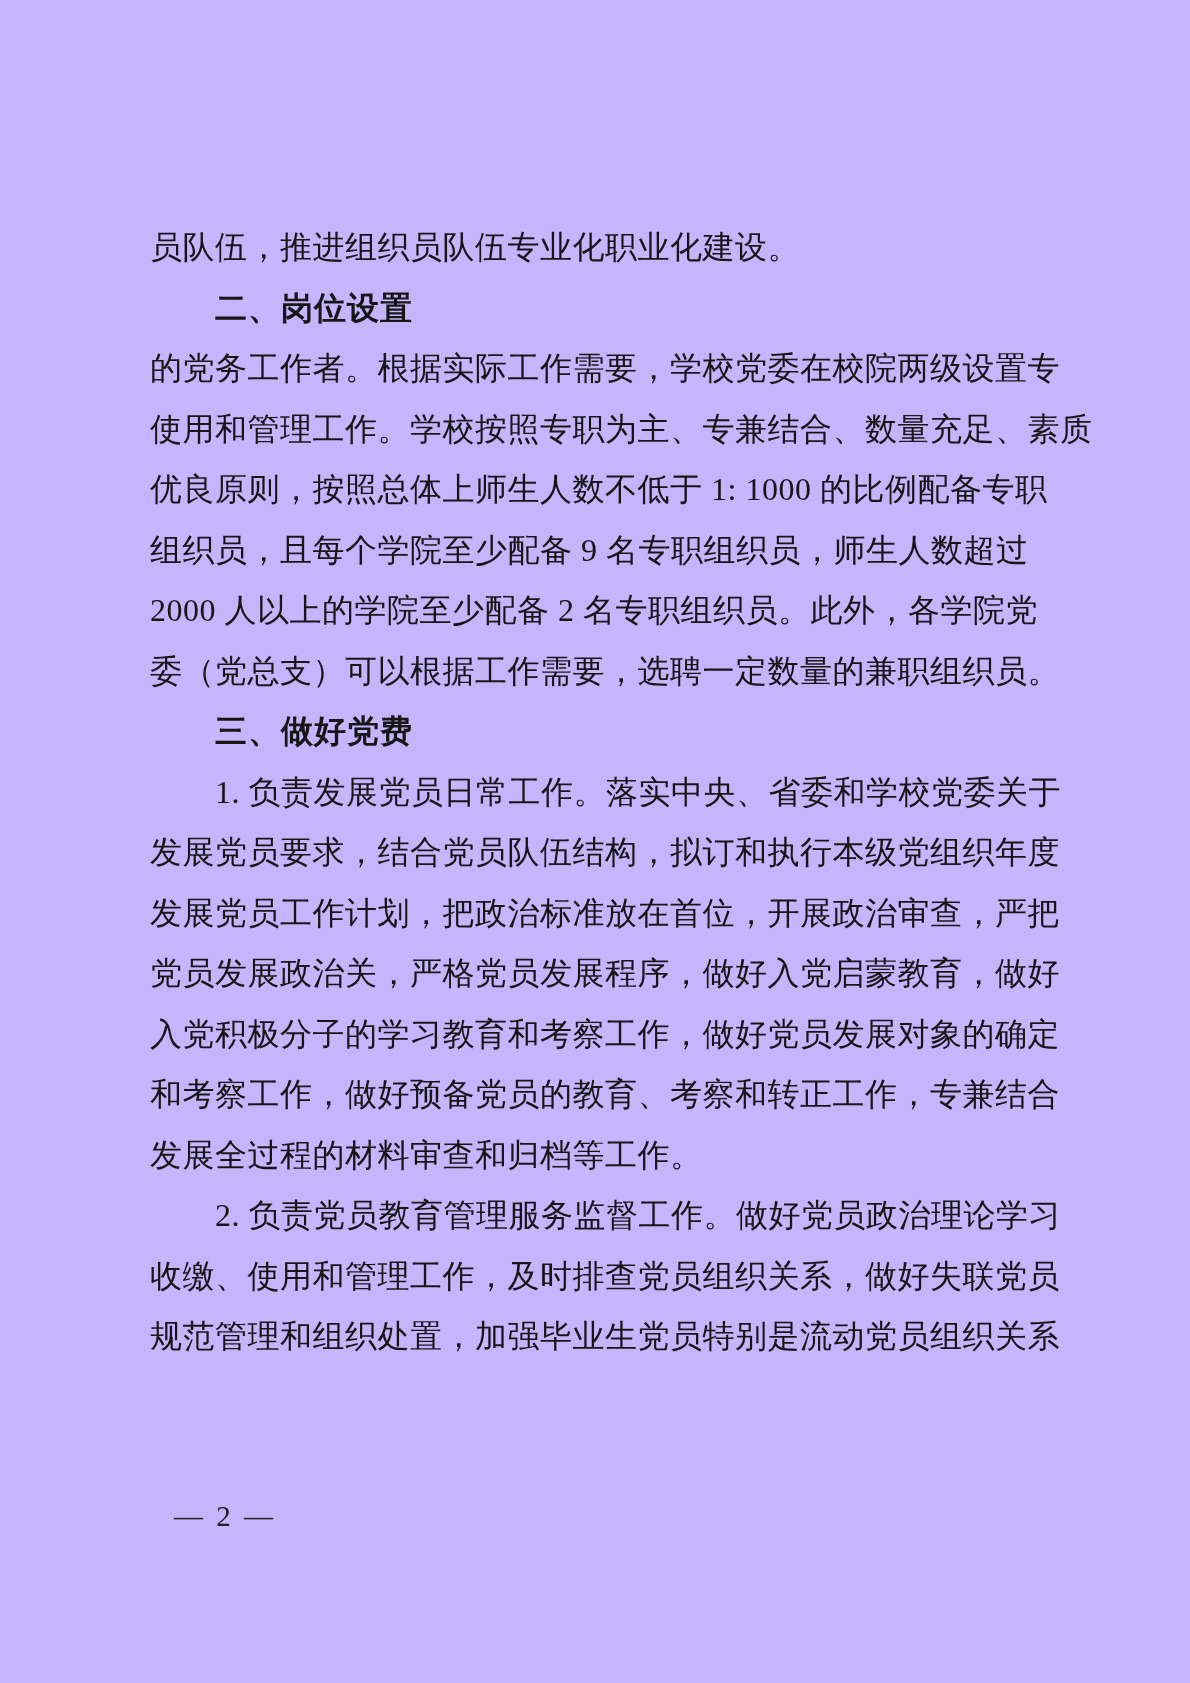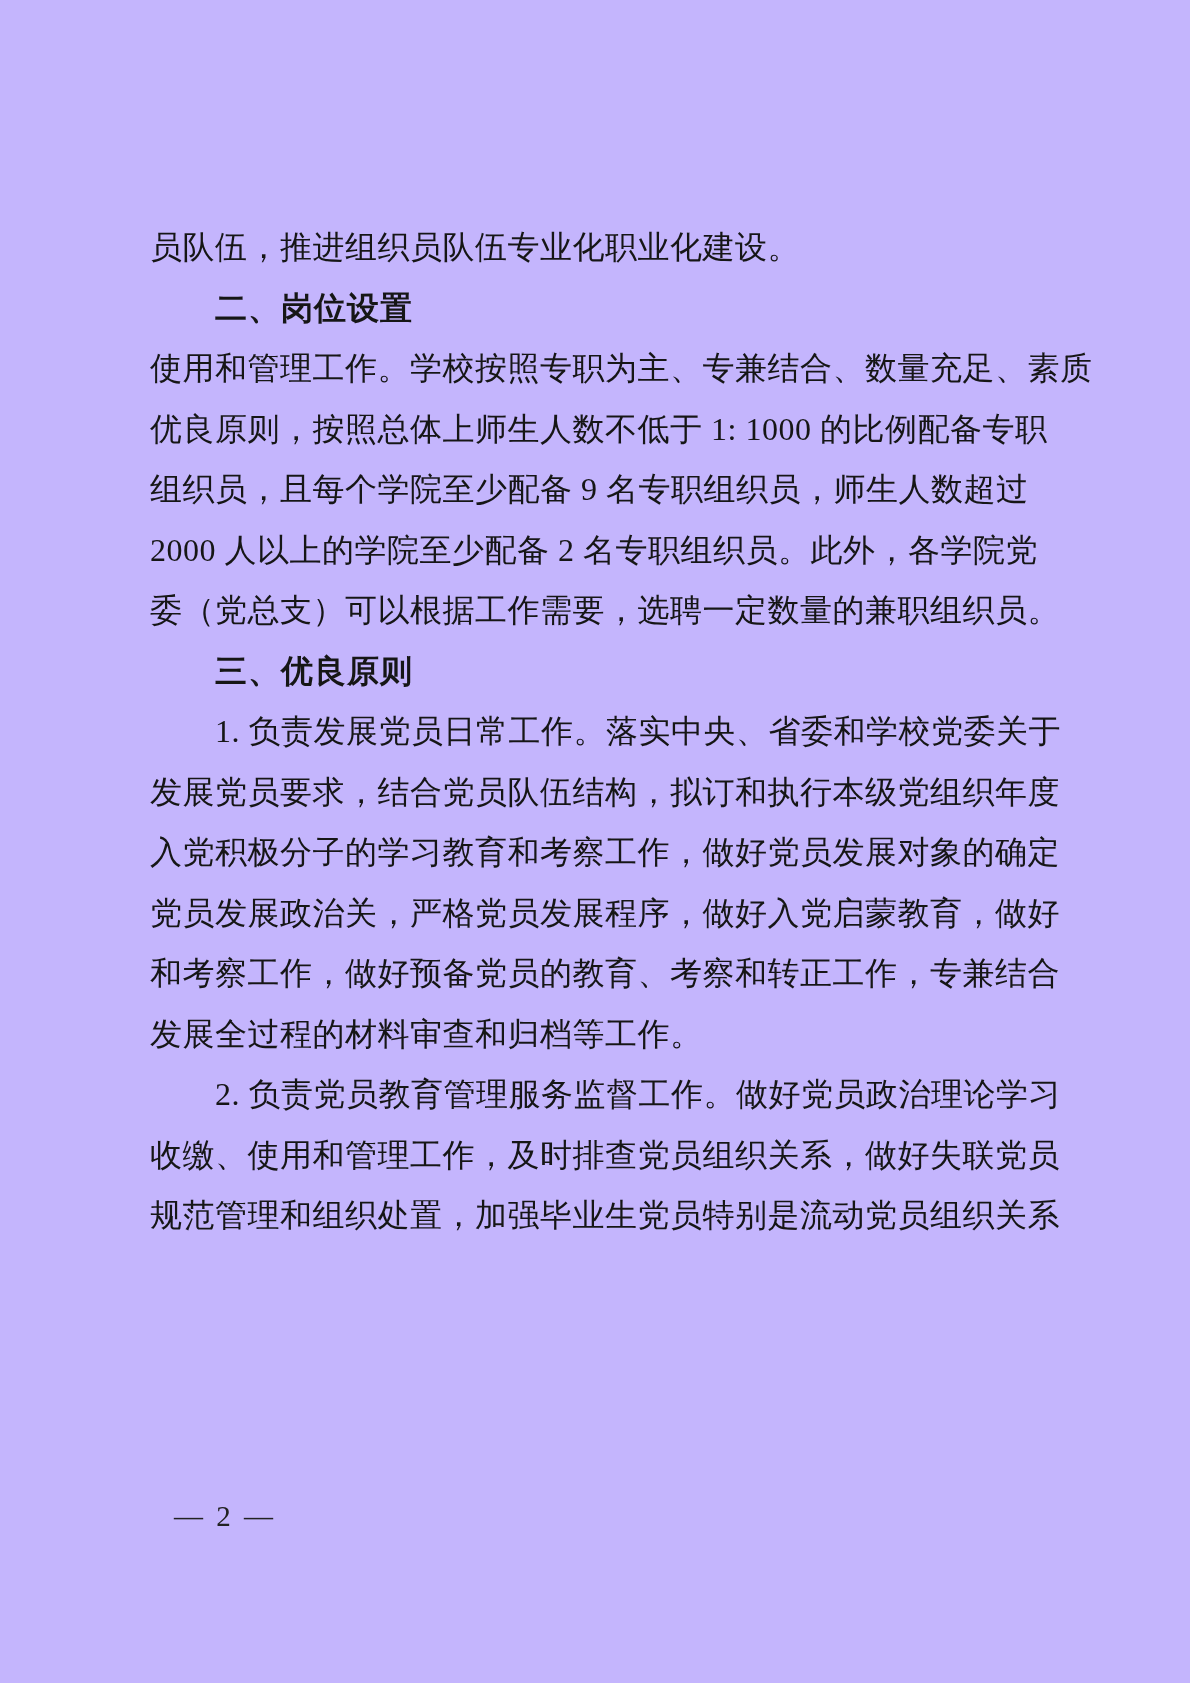--- a/index.html
+++ b/index.html
@@ -52,30 +52,32 @@
     white-space: nowrap;
   }
 </style>
 </head>
 <body>
 
 <div class="page">
   <div class="text-block">
       <div class="line body">员队伍，推进组织员队伍专业化职业化建设。</div>
       <div class="line heading indent">二、岗位设置</div>
+      <div class="line body">的党务工作者。根据实际工作需要，学校党委在校院两级设置专</div>
       <div class="line body">使用和管理工作。学校按照专职为主、专兼结合、数量充足、素质</div>
       <div class="line body">优良原则，按照总体上师生人数不低于 1: 1000 的比例配备专职</div>
       <div class="line body">组织员，且每个学院至少配备 9 名专职组织员，师生人数超过</div>
       <div class="line body">2000 人以上的学院至少配备 2 名专职组织员。此外，各学院党</div>
       <div class="line body">委（党总支）可以根据工作需要，选聘一定数量的兼职组织员。</div>
-      <div class="line heading indent">三、优良原则</div>
+      <div class="line heading indent">三、做好党费</div>
       <div class="line body indent">1. 负责发展党员日常工作。落实中央、省委和学校党委关于</div>
       <div class="line body">发展党员要求，结合党员队伍结构，拟订和执行本级党组织年度</div>
+      <div class="line body">发展党员工作计划，把政治标准放在首位，开展政治审查，严把</div>
+      <div class="line body">党员发展政治关，严格党员发展程序，做好入党启蒙教育，做好</div>
       <div class="line body">入党积极分子的学习教育和考察工作，做好党员发展对象的确定</div>
-      <div class="line body">党员发展政治关，严格党员发展程序，做好入党启蒙教育，做好</div>
       <div class="line body">和考察工作，做好预备党员的教育、考察和转正工作，专兼结合</div>
       <div class="line body">发展全过程的材料审查和归档等工作。</div>
       <div class="line body indent">2. 负责党员教育管理服务监督工作。做好党员政治理论学习</div>
       <div class="line body">收缴、使用和管理工作，及时排查党员组织关系，做好失联党员</div>
       <div class="line body">规范管理和组织处置，加强毕业生党员特别是流动党员组织关系</div>
     </div>
   <div class="page-number">— 2 —</div>
 </div>
 
 </body></html>

